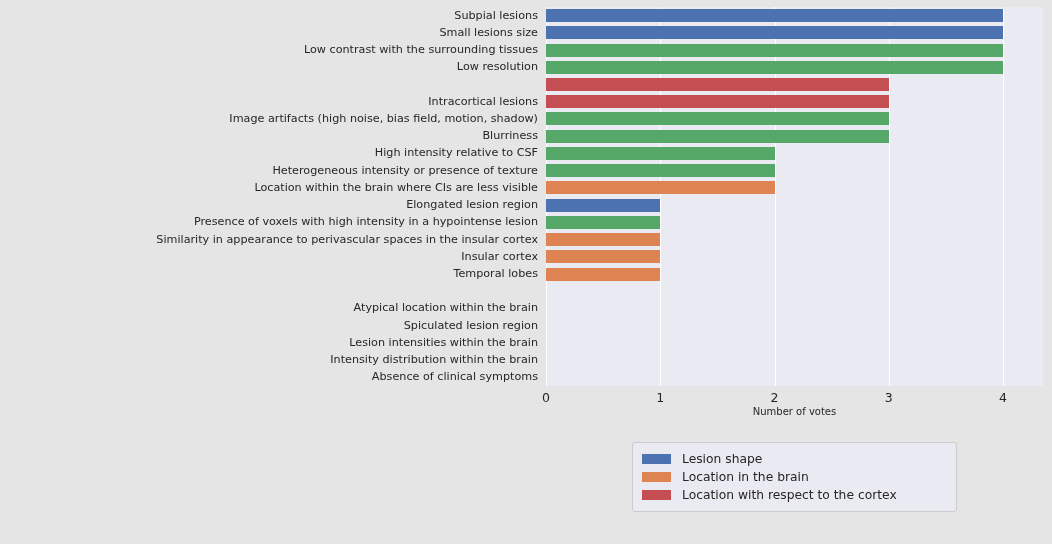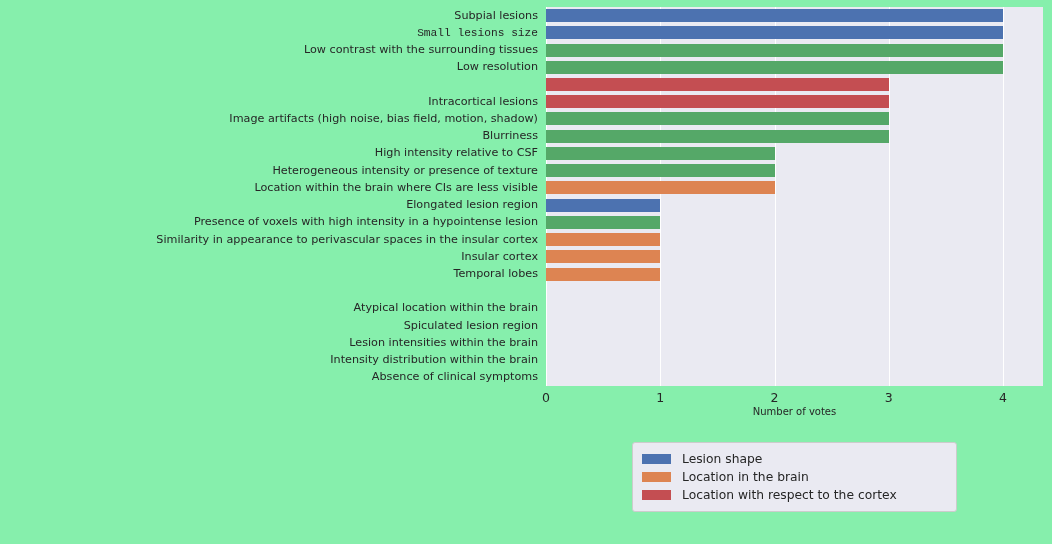--- a/index.html
+++ b/index.html
@@ -13,21 +13,21 @@
     font-family: "DejaVu Sans", sans-serif;
     overflow: hidden;
     position: relative;
   }
 
   #figure {
     position: absolute;
     left: 0; top: 0;
     width: 1052px;
     height: 544px;
-    background: #86efac;
+    background: #e5e5e5;
   }
 
   
   #plot-area {
     position: absolute;
     left: 546px;
     top: 7px;
     width: 497px;
     height: 379px;
     background: #eaeaf2;
@@ -160,21 +160,21 @@
         <div class="bar" style="top: 191.614px; width: 114.253px; background: rgb(76, 114, 176);"></div>
         <div class="bar" style="top: 208.841px; width: 114.253px; background: rgb(85, 168, 104);"></div>
         <div class="bar" style="top: 226.068px; width: 114.253px; background: rgb(221, 132, 82);"></div>
         <div class="bar" style="top: 243.295px; width: 114.253px; background: rgb(221, 132, 82);"></div>
         <div class="bar" style="top: 260.523px; width: 114.253px; background: rgb(221, 132, 82);"></div>
       </div>
   </div>
 
   <div id="ylabels">
       <div class="ylabel" style="top: 2.61364px;">Subpial lesions</div>
-      <div class="ylabel" style="top: 19.8409px; font-family: Liberation Mono, monospace;">Small lesions size</div>
+      <div class="ylabel" style="top: 19.8409px;">Small lesions size</div>
       <div class="ylabel" style="top: 37.0682px;">Low contrast with the surrounding tissues</div>
       <div class="ylabel" style="top: 54.2955px;">Low resolution</div>
       <div class="ylabel" style="top: 88.75px;">Intracortical lesions</div>
       <div class="ylabel" style="top: 105.977px;">Image artifacts (high noise, bias field, motion, shadow)</div>
       <div class="ylabel" style="top: 123.205px;">Blurriness</div>
       <div class="ylabel" style="top: 140.432px;">High intensity relative to CSF</div>
       <div class="ylabel" style="top: 157.659px;">Heterogeneous intensity or presence of texture</div>
       <div class="ylabel" style="top: 174.886px;">Location within the brain where CIs are less visible</div>
       <div class="ylabel" style="top: 192.114px;">Elongated lesion region</div>
       <div class="ylabel" style="top: 209.341px;">Presence of voxels with high intensity in a hypointense lesion</div>

